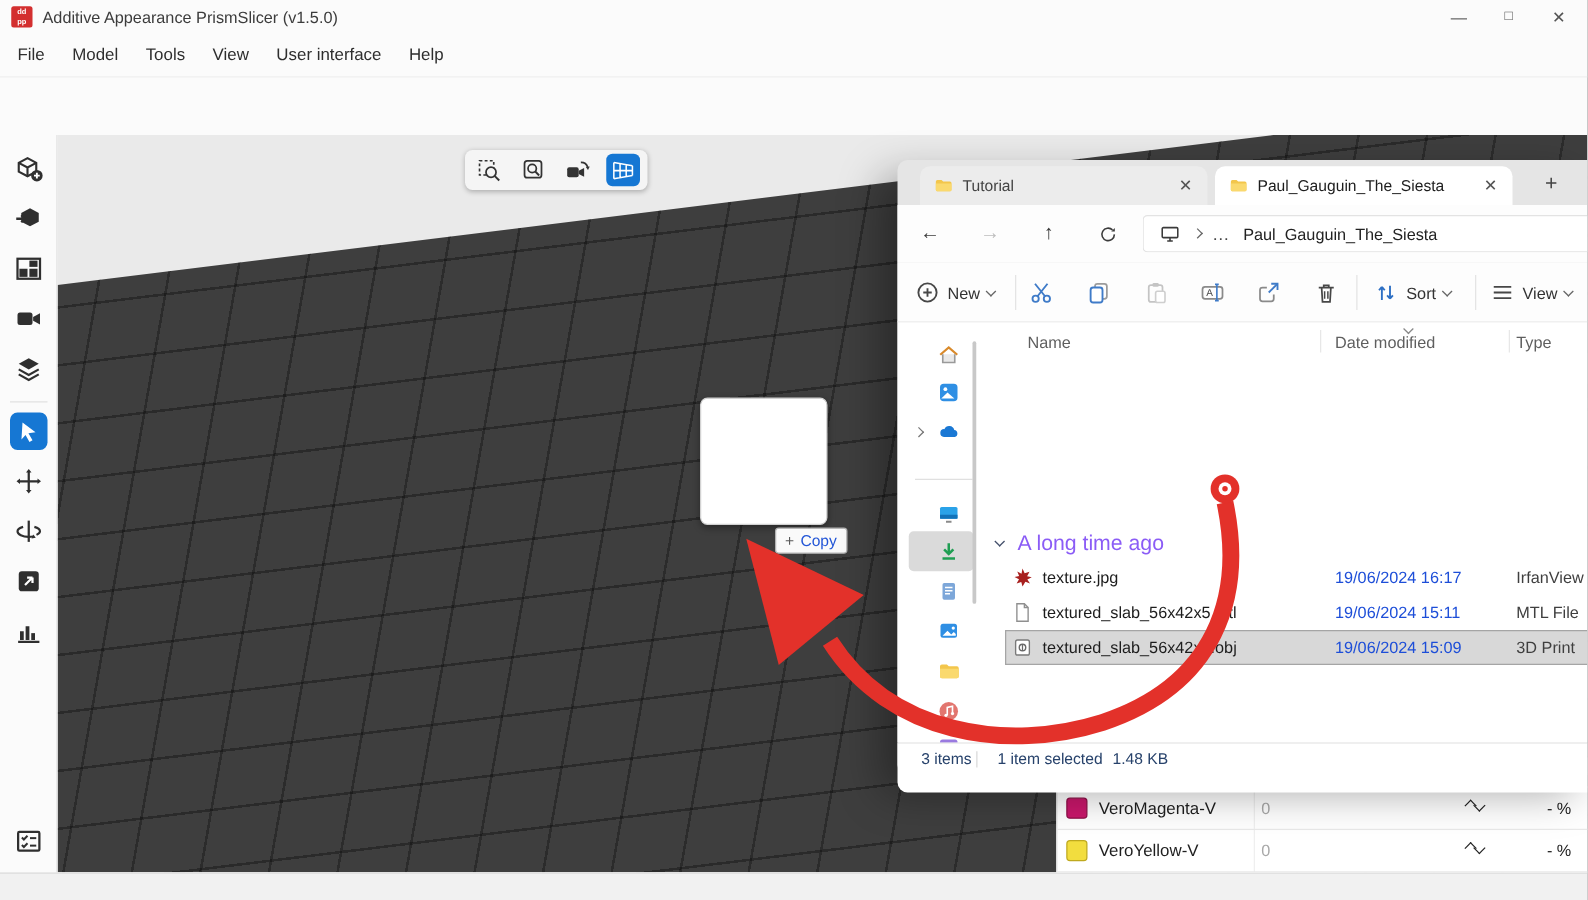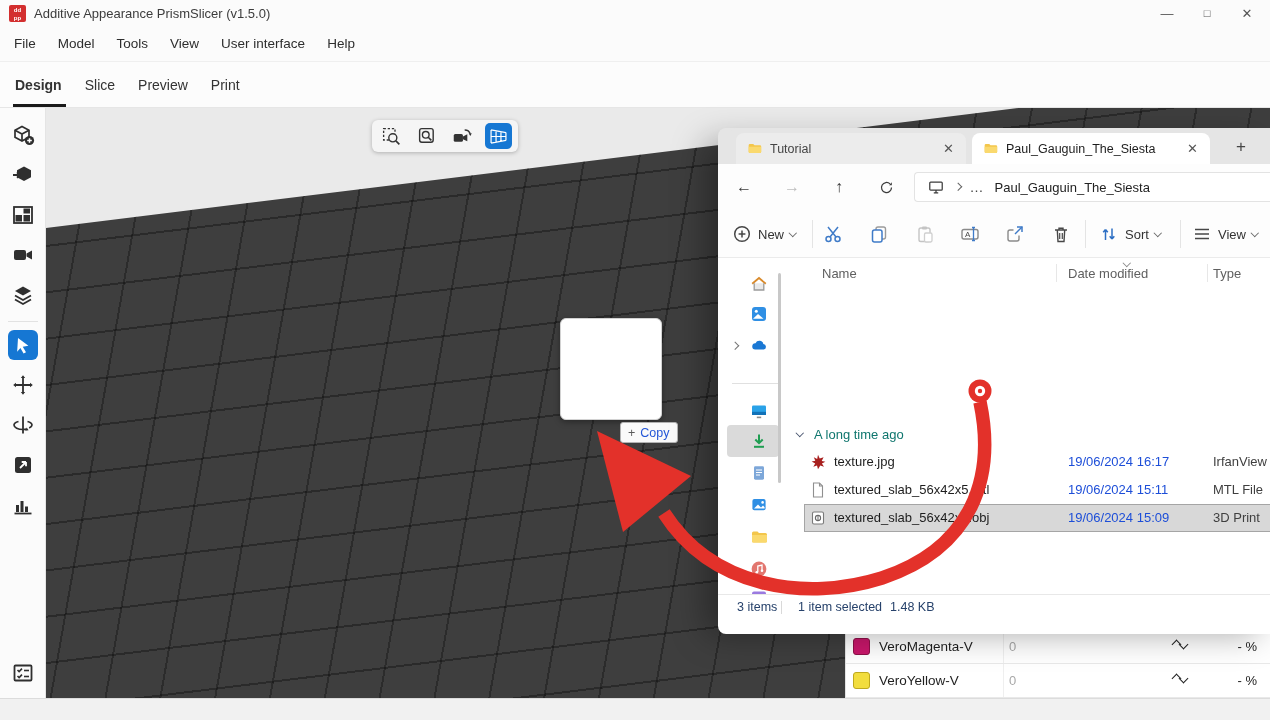--- a/index.html
+++ b/index.html
@@ -82,21 +82,21 @@
   .cmdicon{width:20px;height:20px;}
   .vsep{position:absolute;top:10px;width:1px;height:28px;background:#e4e4e4;}
   .ebody{position:absolute;left:0;top:130px;width:552px;height:336px;background:#fff;overflow:hidden;}
   .enav-ic{position:absolute;left:32px;width:18px;height:18px;}
   .enav-ic svg{width:18px;height:18px;display:block;}
   .enav-pill{position:absolute;left:9px;width:52px;height:32px;background:#dadada;border-radius:4px;}
   .enav-div{position:absolute;left:14px;width:46px;height:1px;background:#e0e0e0;}
   .enav-sb{position:absolute;left:60px;top:15px;width:3px;height:210px;background:#c8c8c8;border-radius:2px;}
   .hdr{position:absolute;font-size:13px;color:#5f5f5f;}
   .hsep{position:absolute;width:1px;height:18px;background:#e7e7e7;}
-  .grouphdr{position:absolute;left:96px;top:166px;font-size:13px;color:#0f766e;line-height:22px;}
+  .grouphdr{position:absolute;left:96px;top:166px;font-size:17px;color:#8b5cf6;line-height:22px;}
   .gchev{position:absolute;left:79px;top:172px;color:#44506b;}
   .frow{position:absolute;left:72px;width:480px;height:28px;font-size:13px;line-height:28px;color:#1d1d1d;}
   .frow .fic{position:absolute;left:20px;top:6px;width:16px;height:16px;} .frow .fic svg{width:16px;height:16px;display:block;}
   .frow .fname{position:absolute;left:44px;}
   .frow .fdate{position:absolute;left:278px;color:#1d4ed8;}
   .frow .ftype{position:absolute;left:423px;color:#3f3f3f;white-space:nowrap;}
   .frow.selected .selbg{position:absolute;left:14px;right:0;top:0;bottom:0;background:#d8d8d8;
         border:1px solid #a5a5a5;border-right:none;box-sizing:border-box;}
   .frow>*{position:relative;text-align:center;}
   .estatus{position:absolute;left:0;top:466px;width:552px;height:40px;background:#fff;border-top:1px solid #e8e8e8;
@@ -128,26 +128,20 @@
 
   <div class="abs menubar">
     <span class="menuitem">File</span>
     <span class="menuitem">Model</span>
     <span class="menuitem">Tools</span>
     <span class="menuitem">View</span>
     <span class="menuitem">User interface</span>
     <span class="menuitem">Help</span>
   </div>
 
-  <div class="abs tabbar">
-    <span class="modetab active">Design</span>
-    <span class="modetab">Slice</span>
-    <span class="modetab">Preview</span>
-    <span class="modetab">Print</span>
-  </div>
 
   <div class="abs sidebar">
     <div class="tool" style="top:15px;">
       <svg viewBox="0 0 24 24">
           <path d="M11 3.5 18 7.3v7L11 18 4 14.3v-7z" fill="none" stroke="currentColor" stroke-width="1.7"></path>
           <path d="M4 7.3 11 11l7-3.7M11 11v7" fill="none" stroke="currentColor" stroke-width="1.7"></path>
           <circle cx="18.5" cy="17.5" r="4.6" fill="#2f2f2f"></circle>
           <path d="M18.5 15.2v4.6M16.2 17.5h4.6" stroke="#fff" stroke-width="1.5"></path>
         </svg>
     </div>

